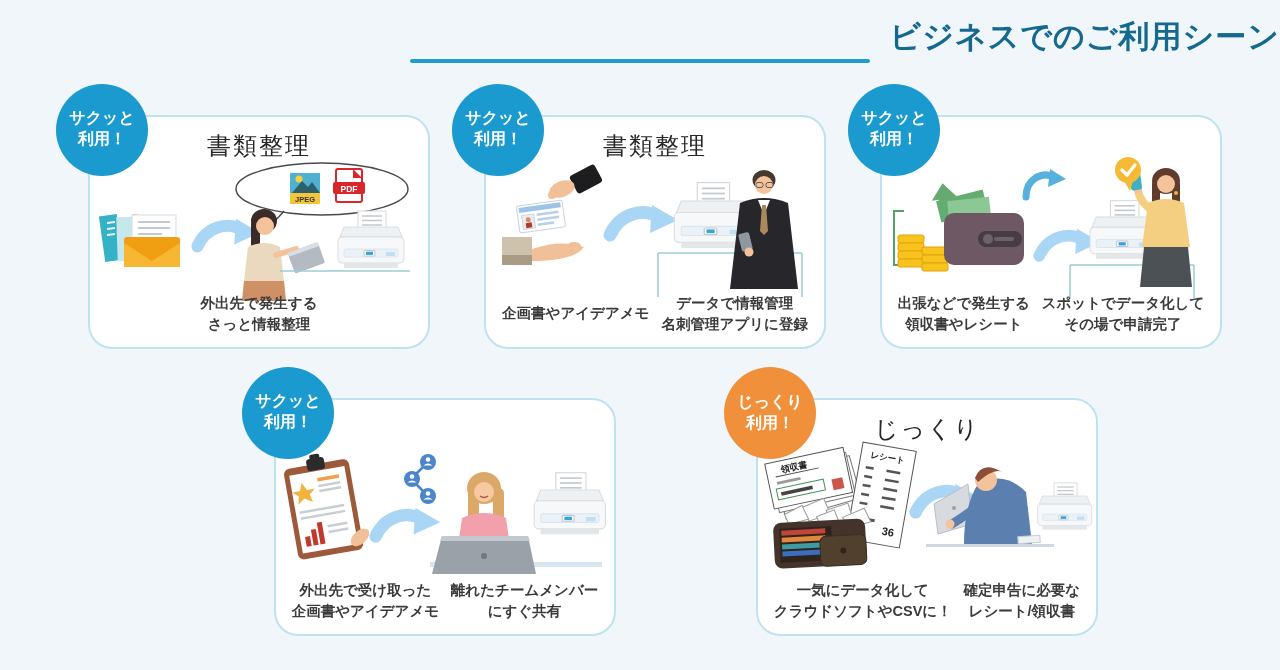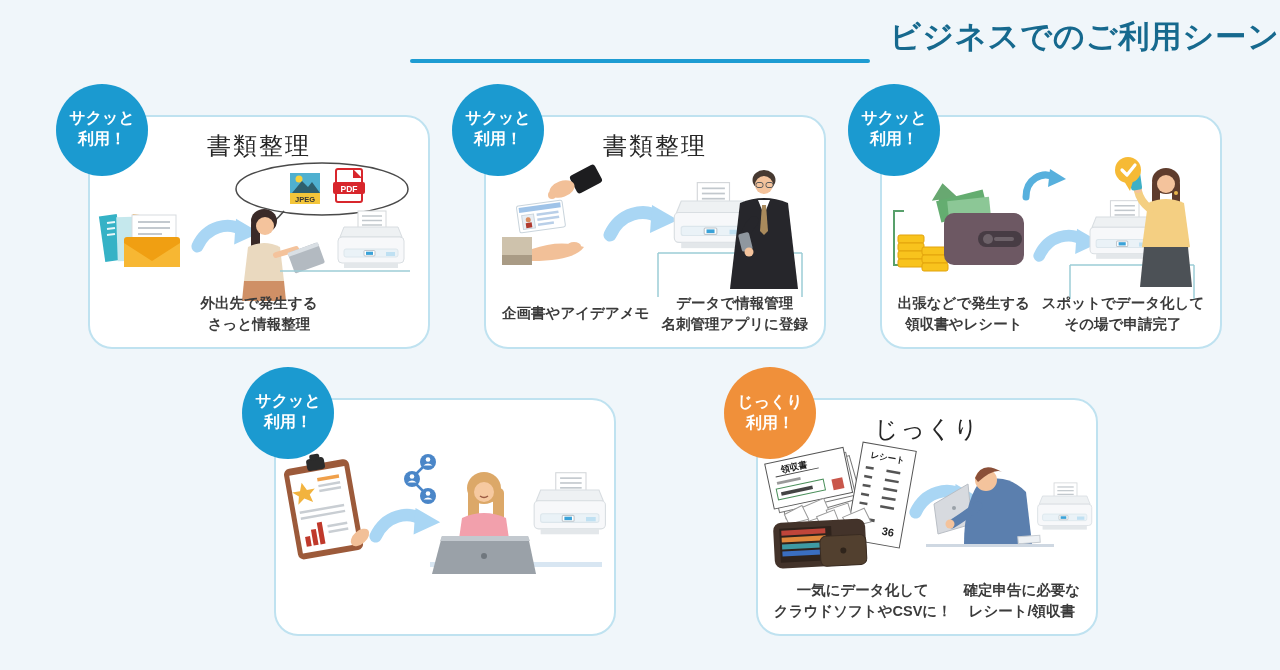--- a/index.html
+++ b/index.html
@@ -316,20 +316,26 @@
           <circle cx="54" cy="22" r="10" fill="#f6c9a0"></circle>
           <path d="M50 26 Q54 29 58 26" fill="none" stroke="#9c5b43" stroke-width="1.5"></path>
           <path d="M32 48 Q54 38 76 48 L82 90 H26 Z" fill="#f2a0ac"></path>
           <polygon points="12,66 98,66 106,104 2,104" fill="#9aa1a8"></polygon>
           <polygon points="12,66 98,66 100,71 10,71" fill="#c3c9cf"></polygon>
           <circle cx="54" cy="86" r="3" fill="#70777e"></circle>
         </g>
         <use href="#scanner" transform="translate(252,46) scale(1.08)"></use>
       </svg>
     </div>
+    <div class="captions">
+      <p>外出先で受け取った
+企画書やアイデアメモ</p>
+      <p>離れたチームメンバー
+にすぐ共有</p>
+    </div>
   </section>
 
   <section class="card c5">
     <div class="badge orange"><span>じっくり
 利用！</span></div>
     <h2 class="card-title">じっくり</h2>
     <div class="illustration">
       <svg width="330" height="142" viewBox="0 0 330 142">
 
         <g transform="translate(8,10) rotate(-12 45 30)">

